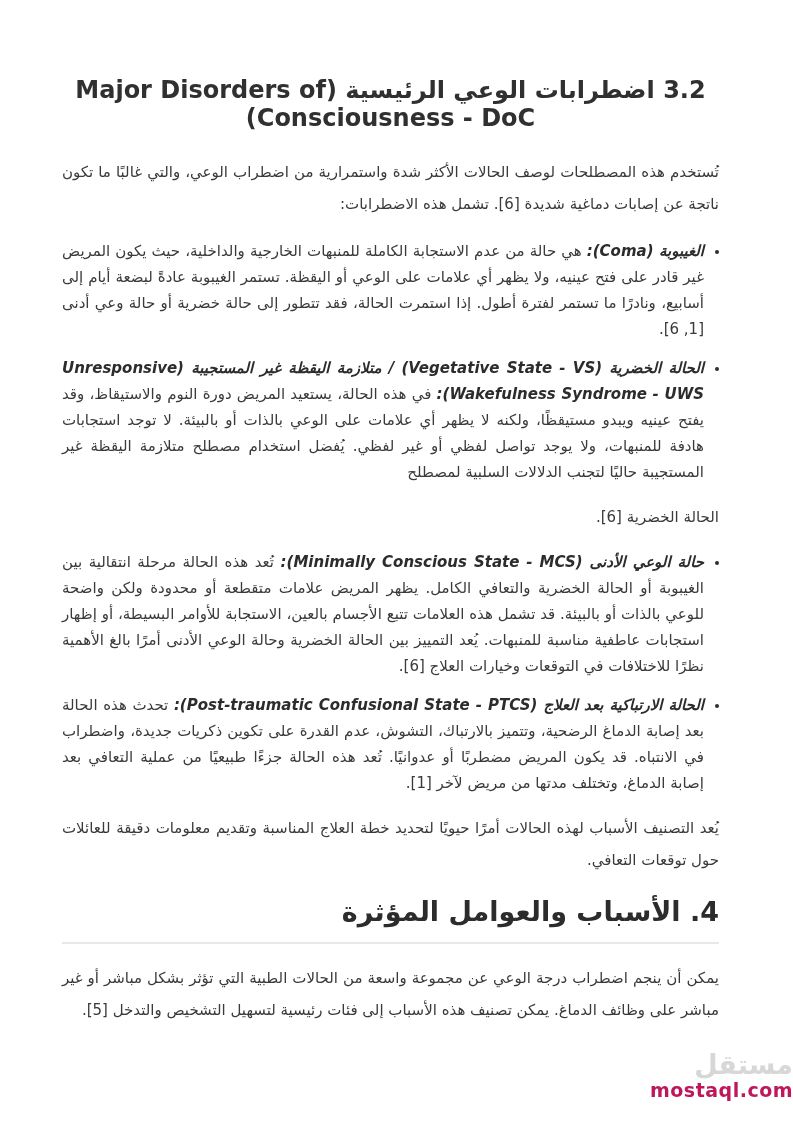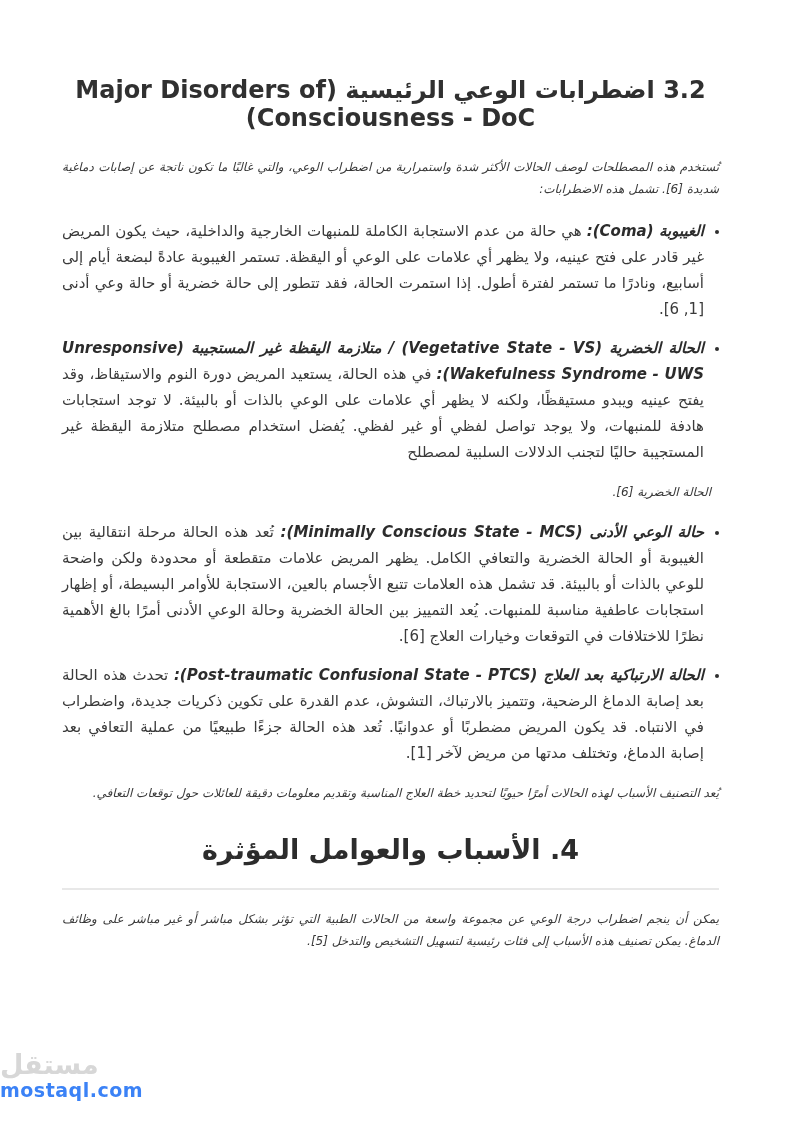--- a/index.html
+++ b/index.html
@@ -21,70 +21,69 @@
   }
   .h-doc {
     font-size: 24px;
     font-weight: bold;
     color: #303030;
     text-align: center;
     margin: 0 0 24px 0;
     line-height: 28px;
   }
   p {
-    font-size: 12px;
-    line-height: 22px;
+    font-size: 15px;
+    line-height: 32px;
     text-align: justify;
     margin: 0 0 18px 0;
-    font-style: italic;
   }
   ul {
     margin: 0 0 16px 0;
     padding: 0 15px 0 0;
     list-style: disc outside;
   }
   li {
     font-size: 15px;
     line-height: 26px;
     text-align: justify;
     margin: 0 0 13px 0;
   }
   li::marker { color: #2f2f2f; font-size: 13px; }
   strong { font-weight: bold; color: #2c2c2c; font-style: italic; }
   .vs-note {
-    margin: 0 8px 16px 0;
+    margin: 0 0 16px 0;
   }
   .h-causes {
     font-size: 27px;
     font-weight: bold;
     color: #2c2c2c;
-    text-align: center;
+    text-align: right;
     line-height: 36px;
-    margin: 28px 0 18px 0;
-    padding-bottom: 20px;
+    margin: 18px 0 18px 0;
+    padding-bottom: 12px;
     border-bottom: 2px solid #e8e8e8;
   }
   .watermark {
     position: absolute;
     left: 0;
-    right: 9px;
+    right: 0;
     top: 1050px;
-    text-align: left;
+    text-align: right;
     pointer-events: none;
   }
   .wm-ar {
     font-size: 27px;
     font-weight: bold;
     color: #d7d7d7;
     line-height: 30px;
   }
   .wm-domain {
     font-size: 19px;
     font-weight: bold;
-    color: #3b82f6;
+    color: #be185d;
     direction: ltr;
     line-height: 20px;
     letter-spacing: 0.5px;
   }
 </style>
 </head>
 <body>
 
 <div class="page">
 

